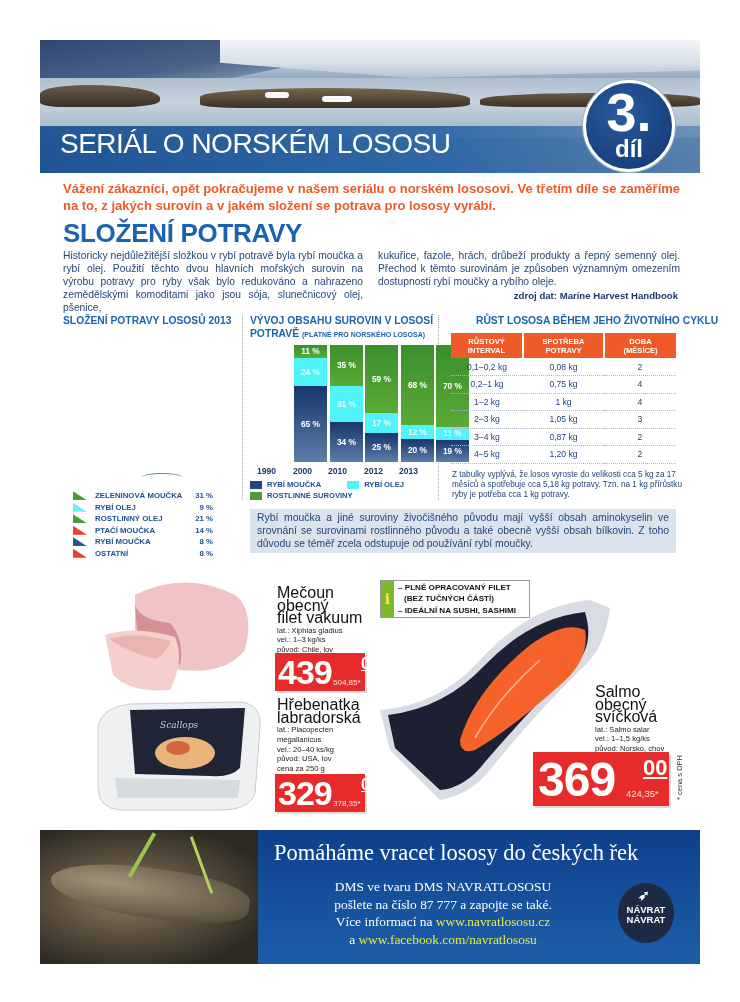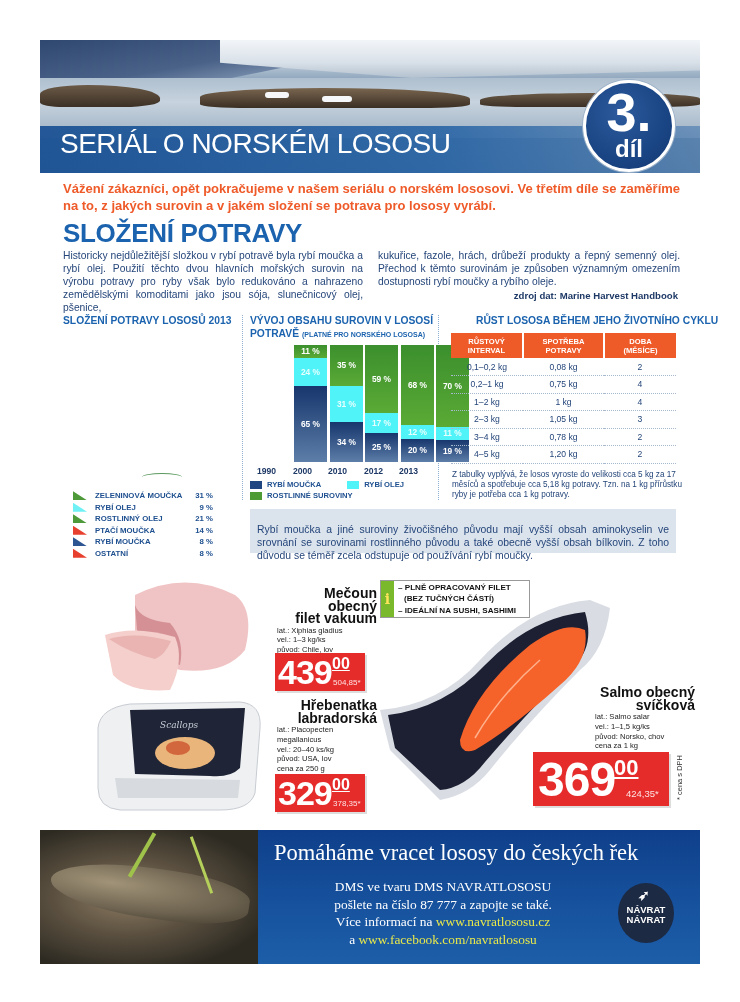--- a/index.html
+++ b/index.html
@@ -71,28 +71,28 @@
   .bl-item { display: flex; align-items: center; margin-right: 26px; }
 
   
   #table-title { left: 476px; top: 315px; }
   #growth-table { left: 451px; top: 333px; width: 225px; border-collapse: collapse; }
   #growth-table th { background: #ef5a29; color: #fff; font-size: 7.6px; font-weight: bold; height: 25px; line-height: 9px; text-align: center; border-right: 2px solid #fff; }
   #growth-table th:last-child { border-right: none; }
   #growth-table td { font-size: 8.6px; color: #25467a; text-align: center; height: 17.5px; border-bottom: 1px dotted #a7b9cf; }
   #table-note { left: 452px; top: 470px; width: 230px; font-size: 8.2px; color: #25467a; line-height: 10.2px; }
 
-  #infobox { left: 250px; top: 509px; width: 426px; height: 44px; background: #dbe3ed; padding: 14px 7px; font-size: 10.4px; color: #25467a; line-height: 13px; text-align: justify; }
-
-  
-  .prod-name { font-size: 14px; font-weight: bold; color: #111; line-height: 12.5px; text-align: right; }
+  #infobox { left: 250px; top: 509px; width: 426px; height: 44px; background: #dbe3ed; padding: 2px 7px; font-size: 10.4px; color: #25467a; line-height: 13px; text-align: justify; }
+
+  
+  .prod-name { font-size: 16px; font-weight: normal; color: #111; line-height: 12.5px; }
   .prod-meta { font-size: 7.6px; color: #222; line-height: 9.8px; margin-top: 1px; }
   .pricebox { background: #e62b2b; color: #fff; box-shadow: 2px 2px 0 #ddd; }
   .price-int { position: absolute; font-weight: bold; letter-spacing: -1px; line-height: 1; }
-  .price-dec { position: absolute; font-weight: bold; line-height: 1; text-decoration: underline; }
+  .price-dec { position: absolute; font-weight: bold; line-height: 1; text-decoration: underline; margin-left: 29px; }
   .price-old { position: absolute; font-size: 8px; color: #fde1e1; }
 
   #swordfish-img { left: 95px; top: 575px; width: 170px; height: 120px; }
   #scallop-img { left: 90px; top: 698px; width: 175px; height: 115px; }
   #salmon-img { left: 380px; top: 590px; width: 230px; height: 220px; }
 
   #info-tag { left: 380px; top: 580px; width: 150px; height: 38px; border: 1px solid #999; background: #fff; display: flex; }
   #info-tag .i { width: 13px; background: #7ab82c; color: #ffe45c; font-weight: bold; font-family: "DejaVu Serif", serif; font-size: 14px; display: flex; align-items: center; justify-content: center; }
   #info-tag .lines { padding: 1px 0 0 4px; font-size: 8.1px; font-weight: bold; color: #111; line-height: 11.3px; }
 
@@ -258,21 +258,21 @@
         <td>1 kg</td>
         <td>4</td>
       </tr>
     <tr>
         <td>2–3 kg</td>
         <td>1,05 kg</td>
         <td>3</td>
       </tr>
     <tr>
         <td>3–4 kg</td>
-        <td>0,78 kg</td>
+        <td>0,87 kg</td>
         <td>2</td>
       </tr>
     <tr>
         <td>4–5 kg</td>
         <td>1,20 kg</td>
         <td>2</td>
       </tr>
   </tbody>
 </table>
 <div id="table-note" class="abs">Z tabulky vyplývá, že losos vyroste do velikosti cca 5 kg za 17 měsíců a spotřebuje cca 5,18 kg potravy. Tzn. na 1 kg přírůstku ryby je potřeba cca 1 kg potravy.</div>

